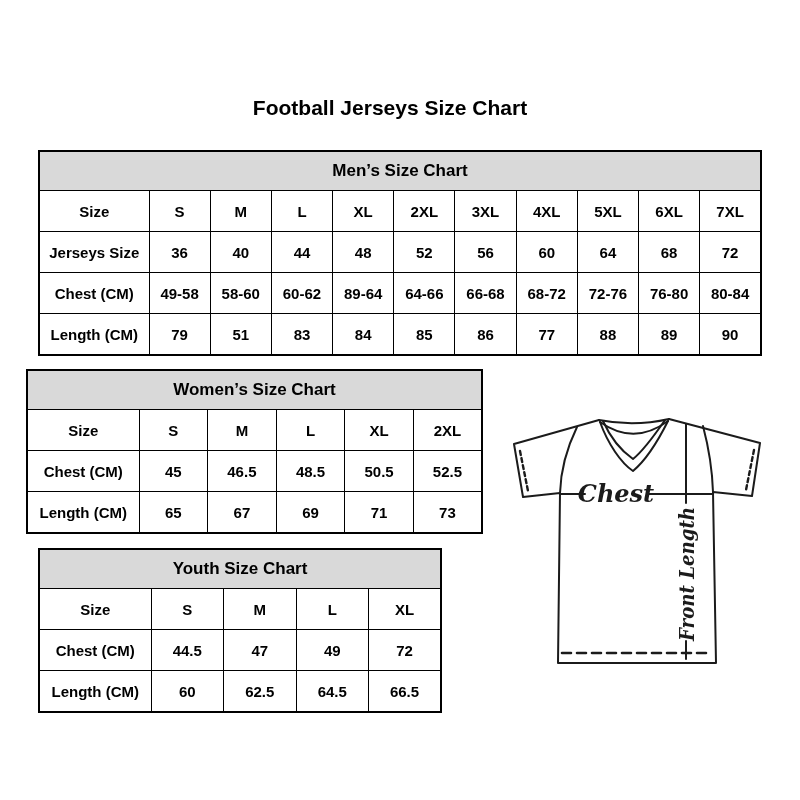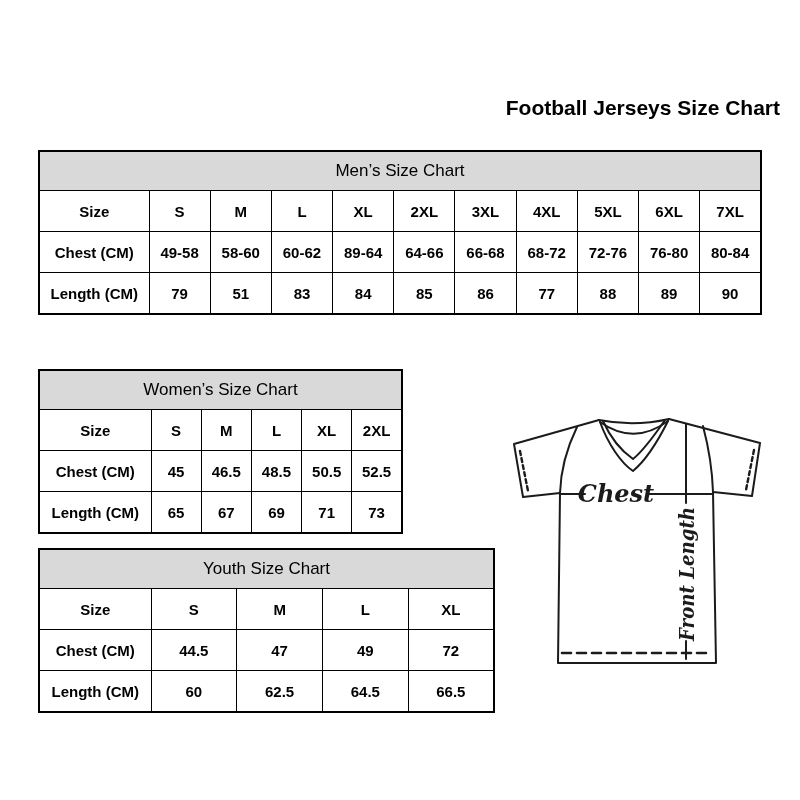--- a/index.html
+++ b/index.html
@@ -3,43 +3,43 @@
 <meta charset="utf-8">
 <style>
   html,body { margin:0; padding:0; background:#ffffff; }
   .page {
     position:relative; width:800px; height:800px; background:#ffffff;
     font-family:"Liberation Sans", sans-serif; color:#000;
     overflow:hidden;
   }
   .page-title {
     position:absolute; top:96px; left:0; width:780px;
-    text-align:right; font-size:21px; font-weight:bold; color:#000;
+    text-align:center; font-size:21px; font-weight:bold; color:#000;
     margin:0;
   }
   table.size-table {
     position:absolute; border-collapse:collapse; table-layout:fixed;
     background:#fff;
   }
   table.size-table, table.size-table th, table.size-table td {
     border:1.6px solid var(--border,#000);
   }
   table.size-table { border-width:2px; }
   th.band {
     height:38px; background:var(--band-bg,#d9d9d9);
-    font-size:17px; font-weight:normal; text-align:center; color:#000;
+    font-size:17px; font-weight:bold; text-align:center; color:#000;
     padding:0;
   }
   table.size-table td {
     height:40px; text-align:center; vertical-align:middle;
     font-size:15px; font-weight:bold; padding:0; color:#000;
   }
   #mens-table  { left:38px; top:150px; width:724px; }
-  #womens-table{ left:38px; top:369px; width:365px; }
-  #youth-table { left:38px; top:548px; width:457px; }
+  #womens-table{ left:26px; top:369px; width:457px; }
+  #youth-table { left:38px; top:548px; width:404px; }
   .jersey-svg { position:absolute; left:503px; top:403px; }
   .jersey-label {
     font-family:"DejaVu Serif", serif; font-style:italic; font-weight:bold;
     font-size:24px; fill:#1b1b1b;
   }
   .jersey-label.fl { font-size:21px; }
 </style>
 </head>
 <body>
 
@@ -72,20 +72,33 @@
           <td>S</td>
           <td>M</td>
           <td>L</td>
           <td>XL</td>
           <td>2XL</td>
           <td>3XL</td>
           <td>4XL</td>
           <td>5XL</td>
           <td>6XL</td>
           <td>7XL</td>
+        </tr>
+        <tr>
+          <td>Jerseys Size</td>
+          <td>36</td>
+          <td>40</td>
+          <td>44</td>
+          <td>48</td>
+          <td>52</td>
+          <td>56</td>
+          <td>60</td>
+          <td>64</td>
+          <td>68</td>
+          <td>72</td>
         </tr>
         <tr>
           <td>Chest (CM)</td>
           <td>49-58</td>
           <td>58-60</td>
           <td>60-62</td>
           <td>89-64</td>
           <td>64-66</td>
           <td>66-68</td>
           <td>68-72</td>

